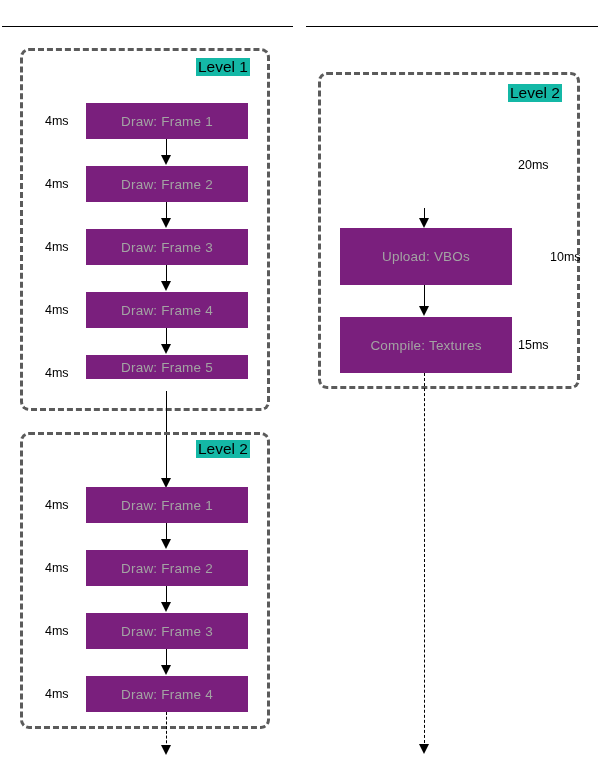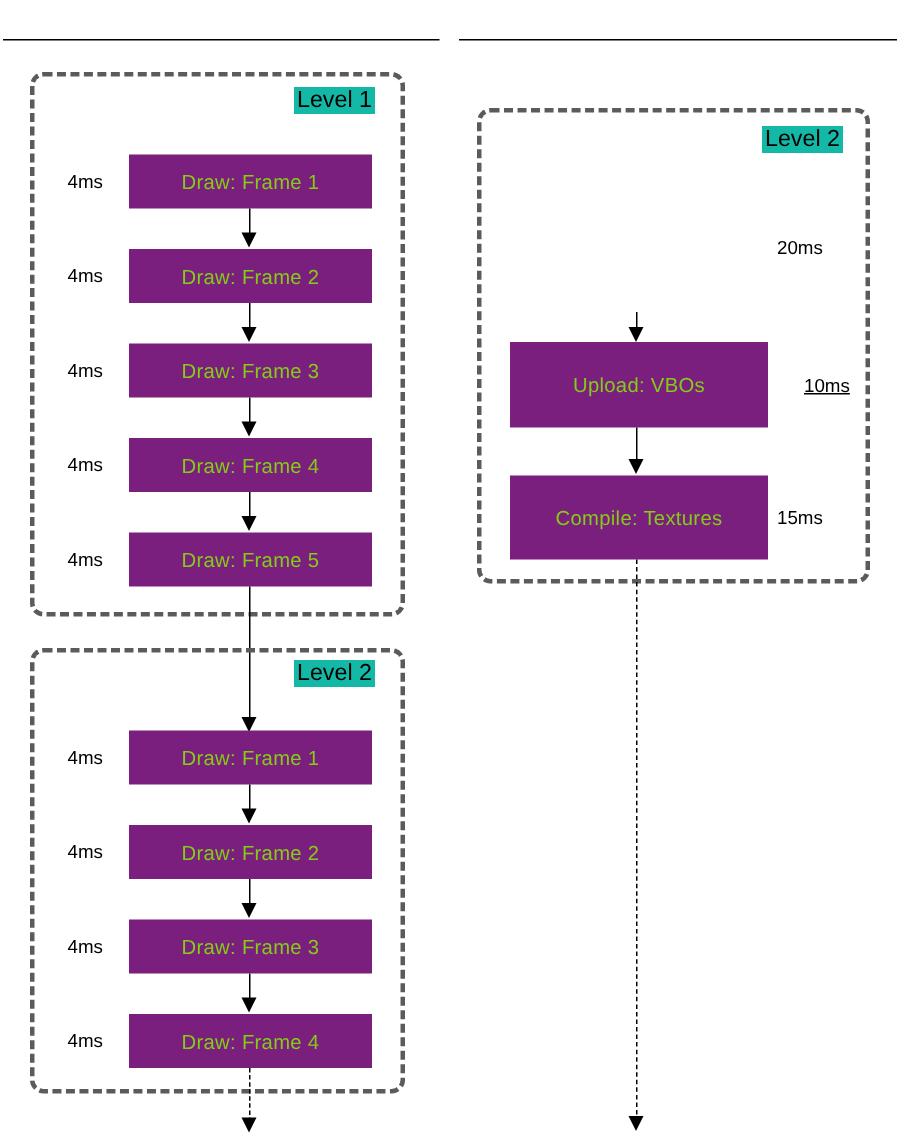--- a/index.html
+++ b/index.html
@@ -49,21 +49,21 @@
     white-space: nowrap;
     background: #14b8a6;
     padding: 0 2px;
   }
 
   
   .task {
     position: absolute;
     box-sizing: border-box;
     background: #7a1f7d;
-    color: #84cc16;
+    color: #a3a3a3;
     font-size: 13.5px;
     display: flex;
     align-items: center;
     justify-content: center;
     text-align: right;
     letter-spacing: 0.2px;
     white-space: nowrap;
   }
 
   
@@ -120,21 +120,21 @@
   <div class="task" style="left:86px; top:229px; width:162px; height:36px;">Draw: Frame 3</div>
   <div class="arrow-line" style="left:166px; top:265px; height:18px;"></div>
   <div class="arrow-head" style="left:161px; top:281px;"></div>
 
   <div class="dur" style="left:45px; top:303px;">4ms</div>
   <div class="task" style="left:86px; top:292px; width:162px; height:36px;">Draw: Frame 4</div>
   <div class="arrow-line" style="left:166px; top:328px; height:18px;"></div>
   <div class="arrow-head" style="left:161px; top:344px;"></div>
 
   <div class="dur" style="left:45px; top:366px;">4ms</div>
-  <div class="task" style="left:86px; top:355px; width:162px; height:36px;">Draw: Frame 5</div>
+  <div class="task" style="left:86px; top:355px; width:162px; height:24px;">Draw: Frame 5</div>
 
   <div class="arrow-line" style="left:166px; top:391px; height:89px;"></div>
   <div class="arrow-head" style="left:161px; top:478px;"></div>
 
   <div class="level-box" style="left:20px; top:432px; width:250px; height:297px;"></div>
   <div class="level-label" style="left:196px; top:440px;">Level 2</div>
 
   <div class="dur" style="left:45px; top:498px;">4ms</div>
   <div class="task" style="left:86px; top:487px; width:162px; height:36px;">Draw: Frame 1</div>
   <div class="arrow-line" style="left:166px; top:523px; height:18px;"></div>
@@ -157,21 +157,21 @@
   <div class="arrow-head" style="left:161px; top:745px;"></div>
 
   <div class="level-box" style="left:318px; top:72px; width:262px; height:317px;"></div>
   <div class="level-label" style="left:508px; top:84px;">Level 2</div>
 
   <div class="dur right" style="left:518px; top:158px;">20ms</div>
   <div class="arrow-line" style="left:424px; top:208px; height:13px;"></div>
   <div class="arrow-head" style="left:419px; top:218px;"></div>
 
   <div class="task" style="left:340px; top:228px; width:172px; height:57px;">Upload: VBOs</div>
-  <div class="dur right" style="left:536px; top:250px;text-decoration:underline;">10ms</div>
+  <div class="dur right" style="left:550px; top:250px;">10ms</div>
   <div class="arrow-line" style="left:424px; top:285px; height:24px;"></div>
   <div class="arrow-head" style="left:419px; top:306px;"></div>
 
   <div class="task" style="left:340px; top:317px; width:172px; height:56px;">Compile: Textures</div>
   <div class="dur right" style="left:518px; top:338px;">15ms</div>
 
   <div class="arrow-line dashed" style="left:424px; top:373px; height:375px;"></div>
   <div class="arrow-head" style="left:419px; top:744px;"></div>
 
 </div>

